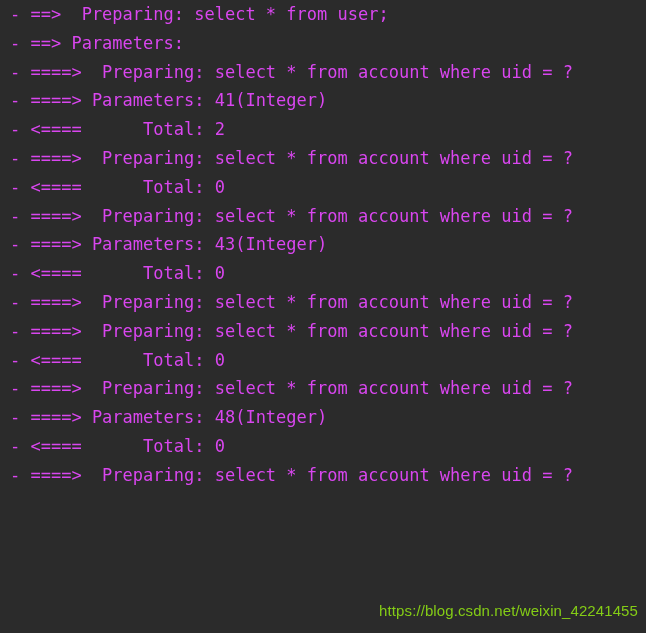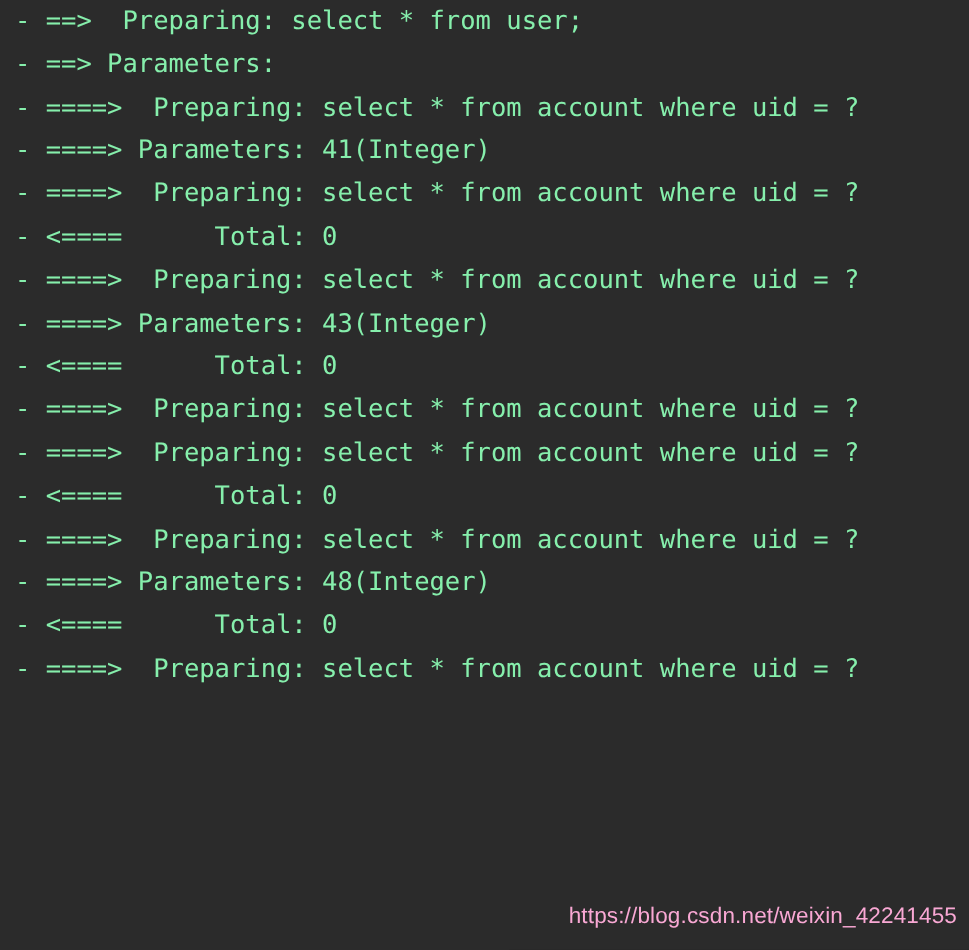--- a/index.html
+++ b/index.html
@@ -22,43 +22,44 @@
   #log-lines {
     position: absolute;
     left: 10px;
     top: 0px;
     right: 0;
   }
   .log-line {
     white-space: pre;
     height: 28.8px;
     line-height: 28.8px;
-    color: #86efac;
+    color: #d946ef;
     letter-spacing: 0px;
   }
   #watermark {
     position: absolute;
     right: 8px;
     bottom: 7px;
     font-family: "Liberation Sans", sans-serif;
     font-size: 15px;
-    color: #f9a8d4;
+    color: #84cc16;
     white-space: pre;
     letter-spacing: 0.1px;
   }
 </style>
 </head>
 <body>
 
 <div id="console">
   <div id="log-lines">
       <div class="log-line">- ==&gt;  Preparing: select * from user;</div>
       <div class="log-line">- ==&gt; Parameters: </div>
       <div class="log-line">- ====&gt;  Preparing: select * from account where uid = ?</div>
       <div class="log-line">- ====&gt; Parameters: 41(Integer)</div>
+      <div class="log-line">- &lt;====      Total: 2</div>
       <div class="log-line">- ====&gt;  Preparing: select * from account where uid = ?</div>
       <div class="log-line">- &lt;====      Total: 0</div>
       <div class="log-line">- ====&gt;  Preparing: select * from account where uid = ?</div>
       <div class="log-line">- ====&gt; Parameters: 43(Integer)</div>
       <div class="log-line">- &lt;====      Total: 0</div>
       <div class="log-line">- ====&gt;  Preparing: select * from account where uid = ?</div>
       <div class="log-line">- ====&gt;  Preparing: select * from account where uid = ?</div>
       <div class="log-line">- &lt;====      Total: 0</div>
       <div class="log-line">- ====&gt;  Preparing: select * from account where uid = ?</div>
       <div class="log-line">- ====&gt; Parameters: 48(Integer)</div>

